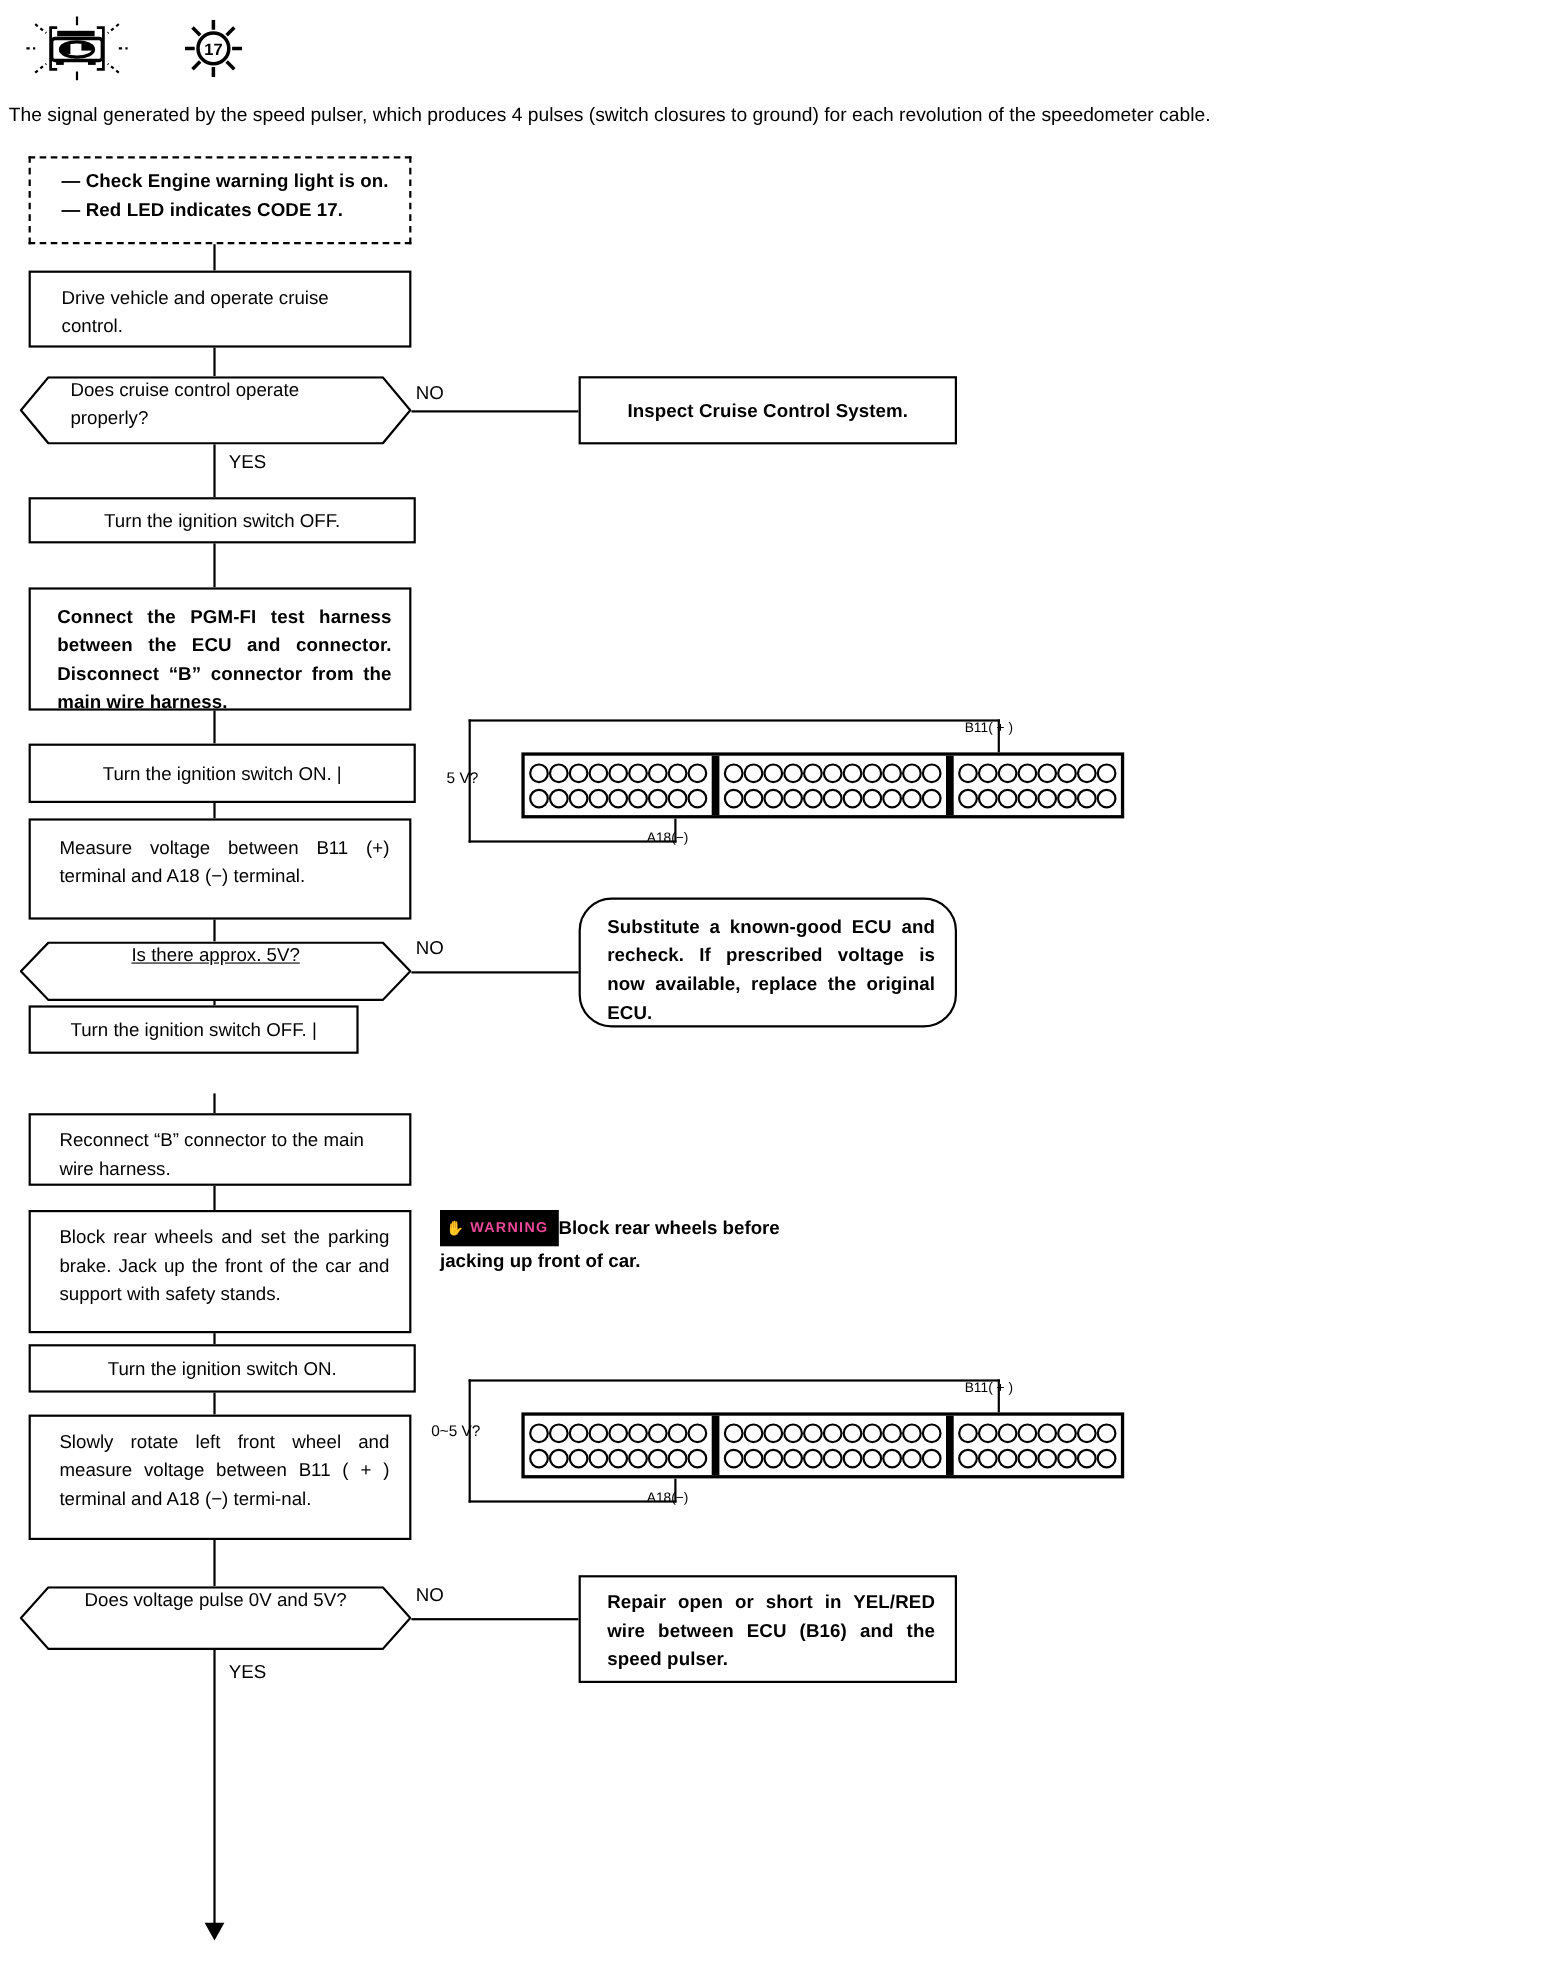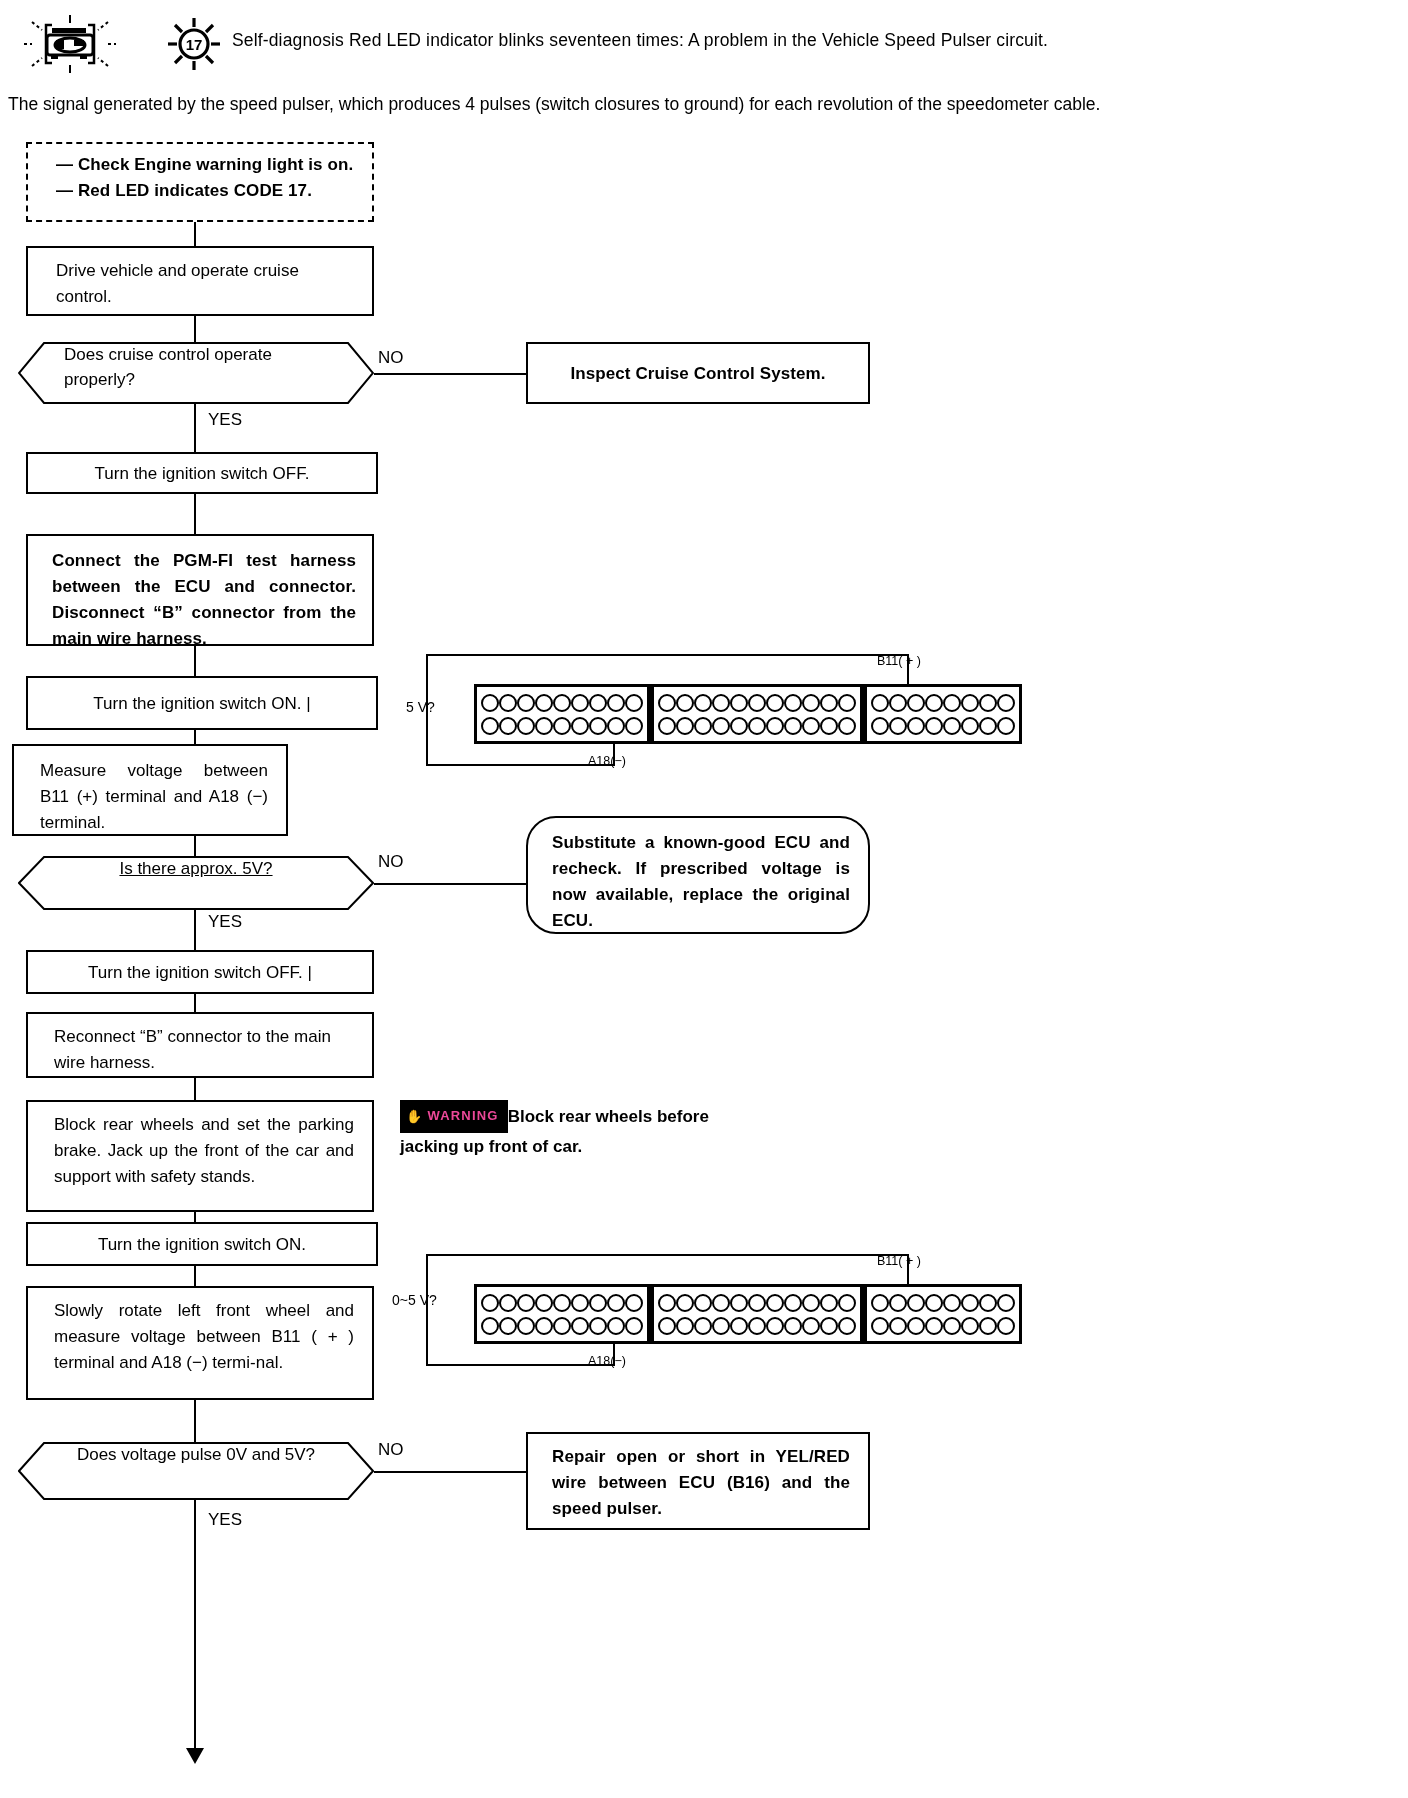--- a/index.html
+++ b/index.html
@@ -114,21 +114,20 @@
       <line x1="43" y1="26" x2="52" y2="26"></line>
       <line x1="7" y1="7" x2="14" y2="14"></line>
       <line x1="45" y1="7" x2="38" y2="14"></line>
       <line x1="7" y1="45" x2="14" y2="38"></line>
       <line x1="45" y1="45" x2="38" y2="38"></line>
     </g>
     <circle cx="26" cy="26" r="14" fill="#fff" stroke="#000" stroke-width="3.2"></circle>
     <text x="26" y="32" text-anchor="middle" font-family="'Liberation Sans',sans-serif" font-size="15" font-weight="bold" fill="#000">17</text>
   </svg>
 
-  <div id="code-title">Self-diagnosis Red LED indicator blinks seventeen times: A problem in the Vehicle Speed Pulser circuit.</div>
 </div>
 
 <div id="intro">The signal generated by the speed pulser, which produces 4 pulses (switch closures to ground) for each revolution of the speedometer cable.</div>
 
 <div class="box dashed bold" style="left:26px;top:142px;width:348px;height:80px;padding-top:8px;">
   <span class="bullet-line">— Check Engine warning light is on.</span>
   <span class="bullet-line">— Red LED indicates CODE 17.</span>
 </div>
 <div class="vline" style="left:194px;top:222px;height:24px;"></div>
 
@@ -151,38 +150,38 @@
 
 <div class="box center" style="left:26px;top:452px;width:352px;height:42px;display:flex;align-items:center;justify-content:center;">Turn the ignition switch OFF.</div>
 <div class="vline" style="left:194px;top:494px;height:40px;"></div>
 
 <div class="box bold just" style="left:26px;top:534px;width:348px;height:112px;padding-left:24px;padding-right:16px;padding-top:12px;">Connect the PGM-FI test harness between the ECU and connector. Disconnect “B” connector from the main wire harness.</div>
 <div class="vline" style="left:194px;top:646px;height:30px;"></div>
 
 <div class="box center" style="left:26px;top:676px;width:352px;height:54px;display:flex;align-items:center;justify-content:center;">Turn the ignition switch ON.   |</div>
 <div class="vline" style="left:194px;top:730px;height:14px;"></div>
 
-<div class="box just" style="left:12px;top:744px;width:276px;height:92px;padding-left:26px;padding-right:18px;padding-top:12px;">Measure voltage between B11 (+) terminal and A18 (−) terminal.</div>
+<div class="box just" style="left:26px;top:744px;width:348px;height:92px;padding-left:26px;padding-right:18px;padding-top:12px;">Measure voltage between B11 (+) terminal and A18 (−) terminal.</div>
 <div class="vline" style="left:194px;top:836px;height:20px;"></div>
 
 <div class="hex" style="left:18px;top:856px;width:356px;height:54px;">
   <svg class="hexbg" viewBox="0 0 356 54" preserveAspectRatio="none">
     <polygon points="26,1 330,1 355,27 330,53 26,53 1,27" fill="#fff" stroke="#000" stroke-width="2"></polygon>
   </svg>
   <span class="hextxt" style="text-align:center;text-decoration:underline;">Is there approx. 5V?</span>
 </div>
 <div class="hline" style="left:374px;top:883px;width:152px;"></div>
 <div class="lbl" style="left:378px;top:852px;">NO</div>
 
 <div class="box bold just" style="left:526px;top:816px;width:344px;height:118px;padding-left:24px;padding-right:18px;padding-top:12px;border-radius:30px;">Substitute a known-good ECU and recheck. If prescribed voltage is now available, replace the original ECU.</div>
 
 <div class="vline" style="left:194px;top:910px;height:40px;"></div>
 <div class="lbl" style="left:208px;top:912px;">YES</div>
 
-<div class="box center" style="left:26px;top:950px;width:348px;height:44px;display:flex;align-items:center;justify-content:center;">Turn the ignition switch OFF. |</div>
+<div class="box center" style="left:26px;top:914px;width:300px;height:44px;display:flex;align-items:center;justify-content:center;">Turn the ignition switch OFF. |</div>
 <div class="vline" style="left:194px;top:994px;height:18px;"></div>
 
 <div class="box" style="left:26px;top:1012px;width:348px;height:66px;padding-top:10px;padding-left:26px;">Reconnect “B” connector to the main wire harness.</div>
 <div class="vline" style="left:194px;top:1078px;height:22px;"></div>
 
 <div class="box just" style="left:26px;top:1100px;width:348px;height:112px;padding-left:26px;padding-right:18px;padding-top:10px;">Block rear wheels and set the parking brake. Jack up the front of the car and support with safety stands.</div>
 <div class="vline" style="left:194px;top:1212px;height:10px;"></div>
 
 <div class="box center" style="left:26px;top:1222px;width:352px;height:44px;display:flex;align-items:center;justify-content:center;">Turn the ignition switch ON.</div>
 <div class="vline" style="left:194px;top:1266px;height:20px;"></div>

